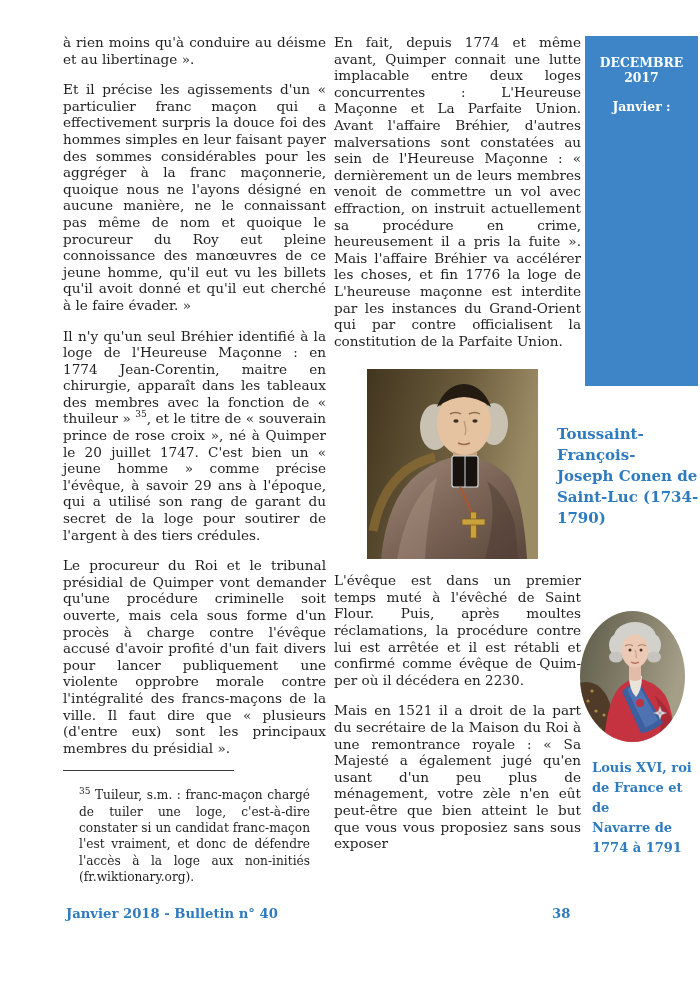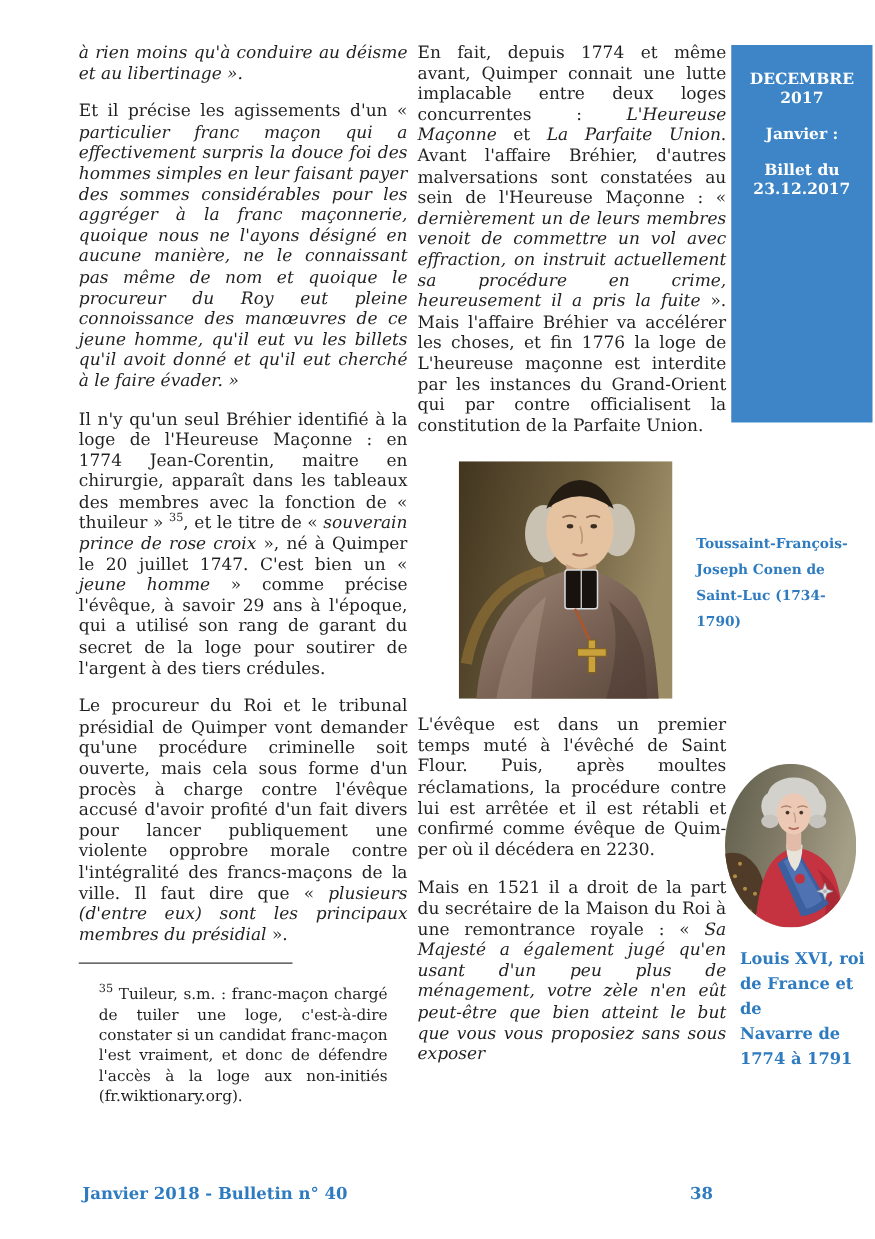--- a/index.html
+++ b/index.html
@@ -5,48 +5,48 @@
   html,body { margin:0; padding:0; background:#ffffff; }
   .page {
     position:relative; width:700px; height:991px; background:#ffffff;
     font-family:"DejaVu Serif","Liberation Serif",serif; color:#1f1f1f;
     overflow:hidden;
   }
   .col { position:absolute; top:34px; }
   .col-left { left:63px; width:263px; }
   .col-mid  { left:334px; width:247px; }
   .body-p { margin:0 0 14px; font-size:13.6px; line-height:16.6px; text-align:justify; }
-  .it { font-style:italic; }
+  .it { }
   sup { font-size:9px; line-height:0; }
 
   .figure-bishop { width:171px; height:190px; margin:20px 0 13px 33px; }
   .figure-bishop svg { display:block; }
 
   .info-box {
-    position:absolute; left:585px; top:36px; width:113px; height:302px;
+    position:absolute; left:585px; top:36px; width:113px; height:350px;
     background:#3d85c6; box-sizing:border-box; padding:19px 4px 0;
     text-align:center; color:#ffffff; font-weight:bold;
   }
   .box-block { font-size:12.4px; line-height:15px; margin:0 0 14px; white-space:pre-line; }
 
   .caption { position:absolute; color:#2e7bc0; font-weight:bold; white-space:pre-line; }
-  .caption-bishop { left:557px; top:424px; width:142px; font-size:11px; line-height:21px; }
+  .caption-bishop { left:557px; top:424px; width:142px; font-size:15px; line-height:21px; }
   .caption-louis  { left:592px; top:758px; width:110px; font-size:13px;  line-height:20px; }
 
   .portrait-louis {
     position:absolute; left:580px; top:611px; width:105px; height:131px;
     border-radius:50%; overflow:hidden;
   }
   .portrait-louis svg { display:block; }
 
   .footnote-rule { width:171px; border-top:1.4px solid #3a3a3a; margin:12px 0 9px; }
   .footnote-p { margin:16px; font-size:12.2px; line-height:16.3px; text-align:justify; }
 
   .footer-left, .footer-page {
-    position:absolute; top:948px; font-size:13.2px; font-weight:bold; color:#2e7bc0;
+    position:absolute; top:906px; font-size:13.2px; font-weight:bold; color:#2e7bc0;
   }
   .footer-left { left:66px; }
   .footer-page { left:552px; }
 </style>
 </head>
 <body>
 
 <div class="page">
 
   <div class="col col-left">
@@ -102,22 +102,20 @@
     </div>
 
     <p class="body-p"><span>L'évêque est dans un premier temps muté à l'évêché de Saint Flour. Puis, après moultes réclamations, la procédure contre lui est arrêtée et il est rétabli et confirmé comme évêque de Quim-per où il décédera en 2230.</span></p>
     <p class="body-p"><span>Mais en 1521 il a droit de la part du secrétaire de la Maison du Roi à une remontrance royale : « </span><span class="it">Sa Majesté a également jugé qu'en usant d'un peu plus de ménagement, votre zèle n'en eût peut-être que bien atteint le but que vous vous proposiez sans sous exposer</span></p>
   </div>
 
   <aside class="info-box">
     <div class="box-block">DECEMBRE
 2017</div>
     <div class="box-block">Janvier :</div>
-    <div class="box-block">Billet du
-23.12.2017</div>
   </aside>
 
   <div class="caption caption-bishop">Toussaint-François-
 Joseph Conen de
 Saint-Luc (1734-
 1790)</div>
 
   <div class="portrait-louis">
     <svg viewBox="0 0 105 131" width="105" height="131" role="img">
       <defs>

